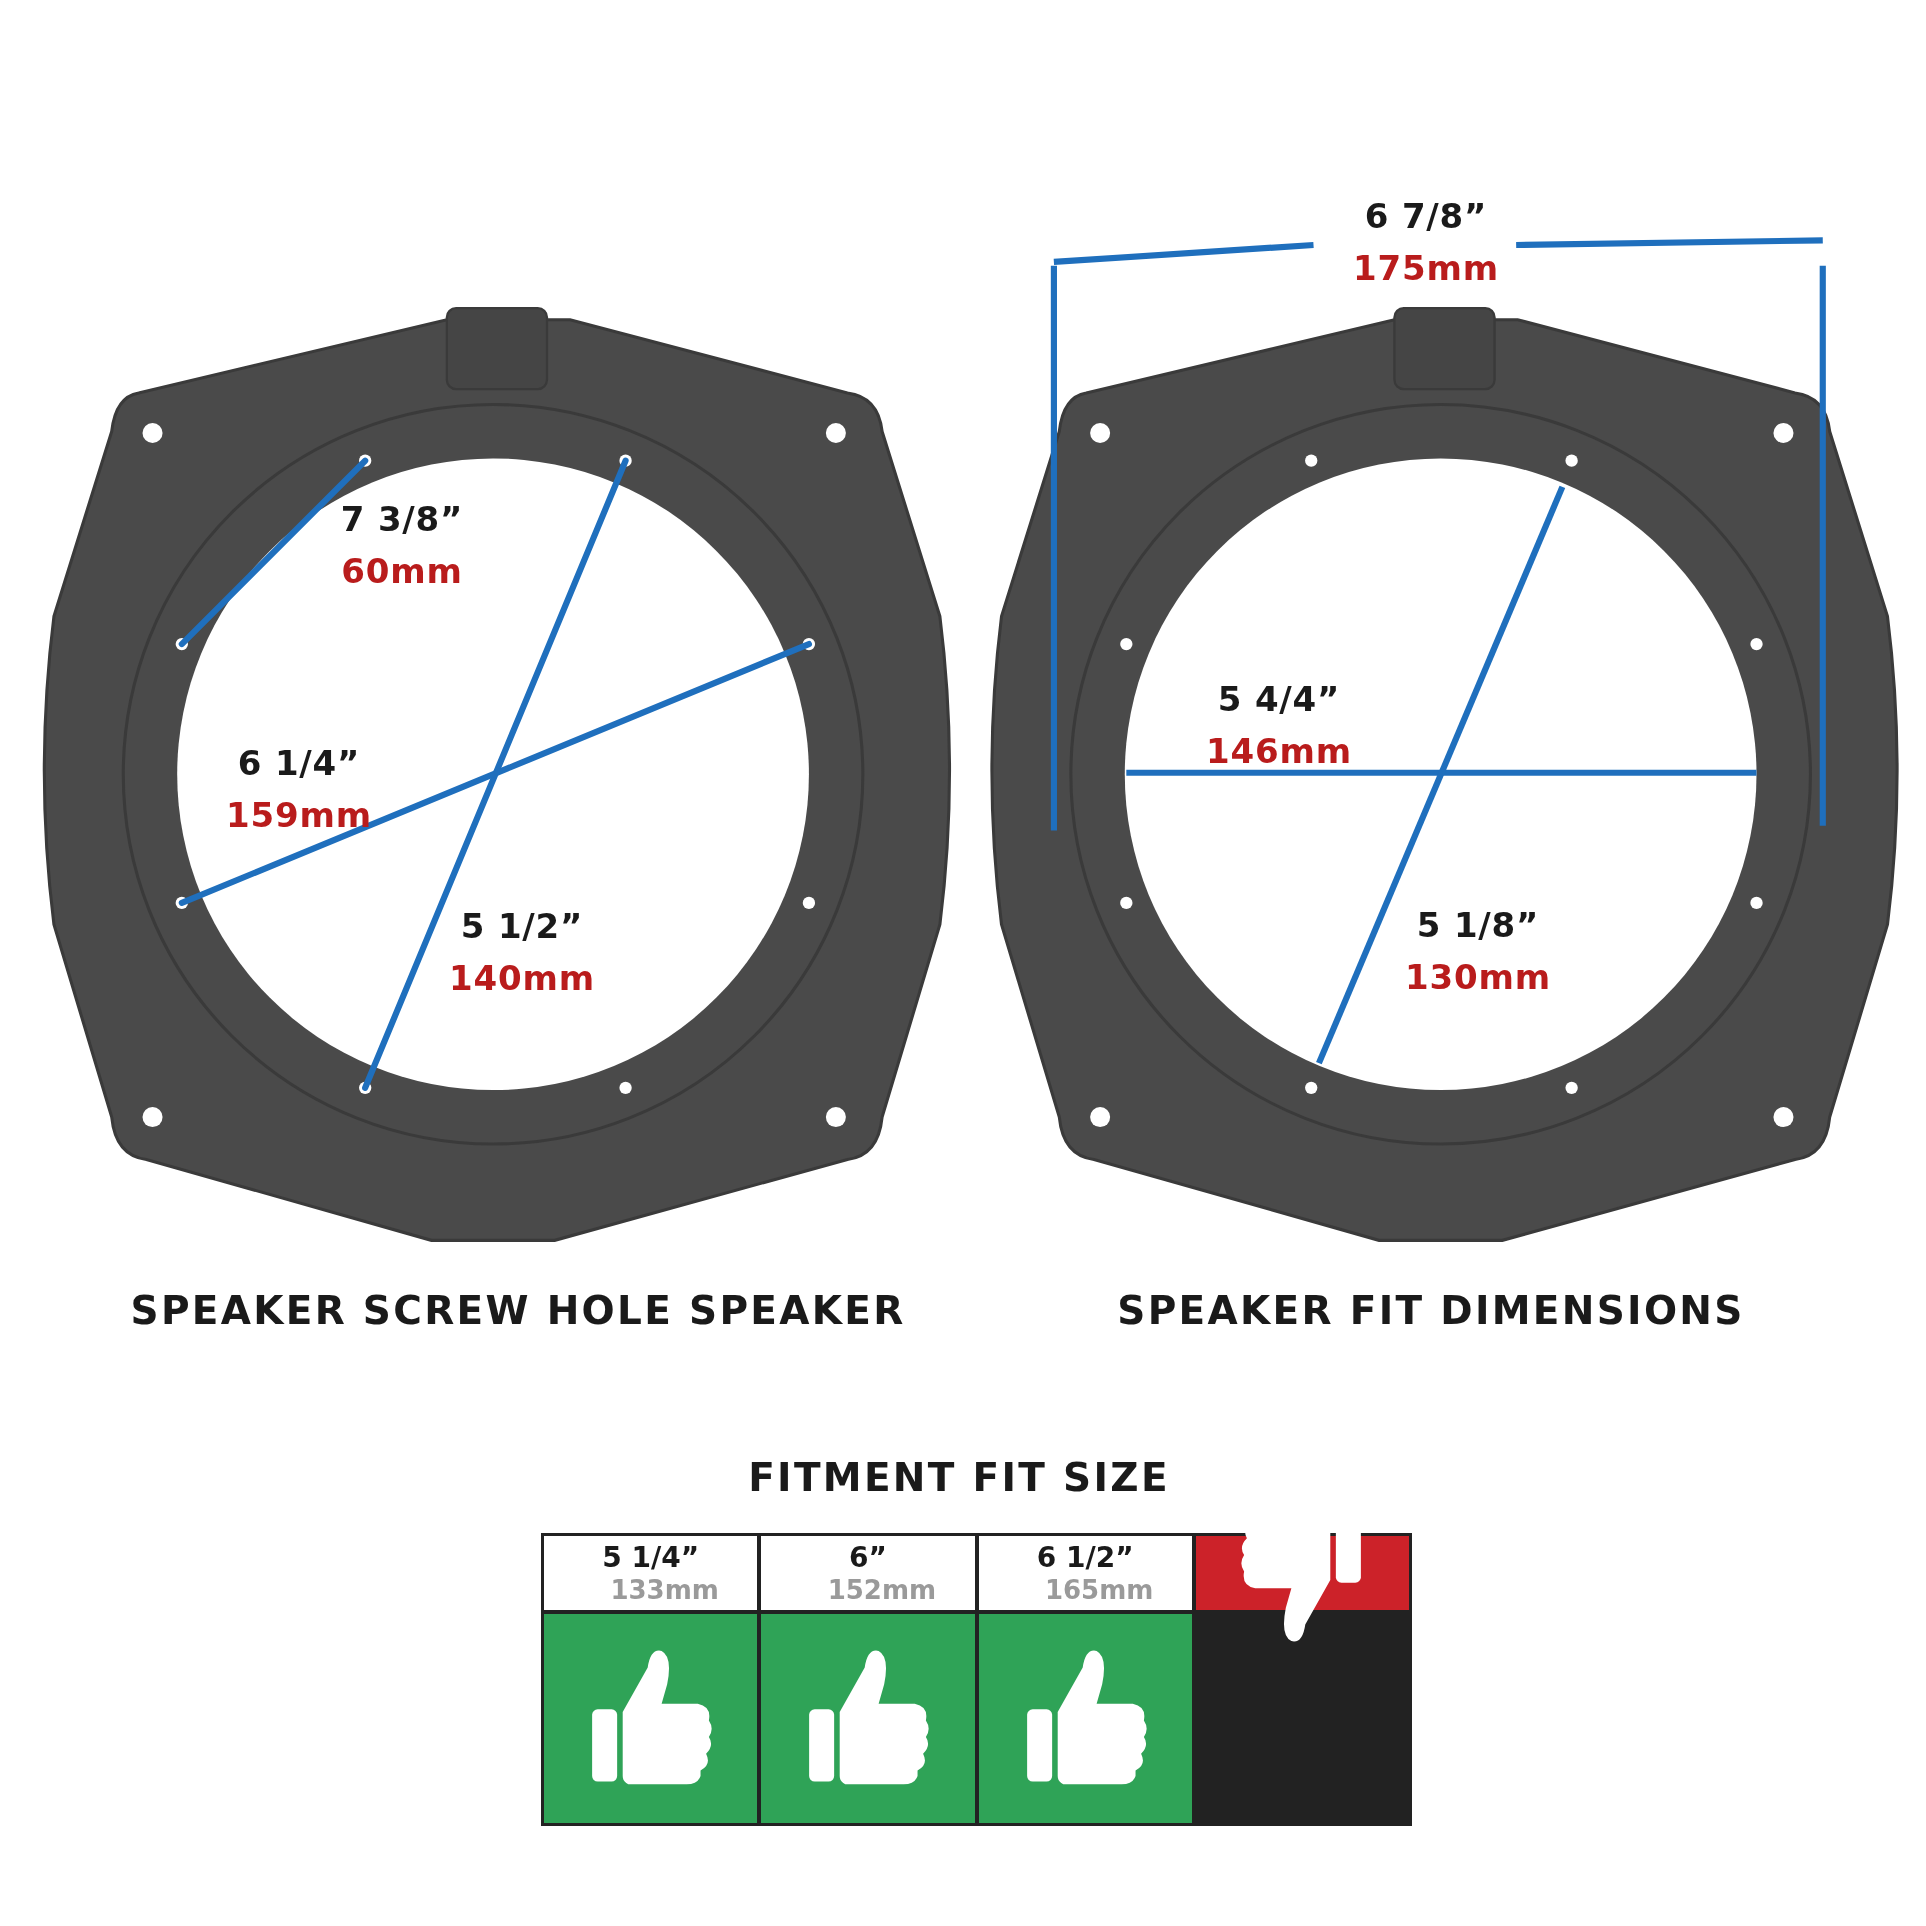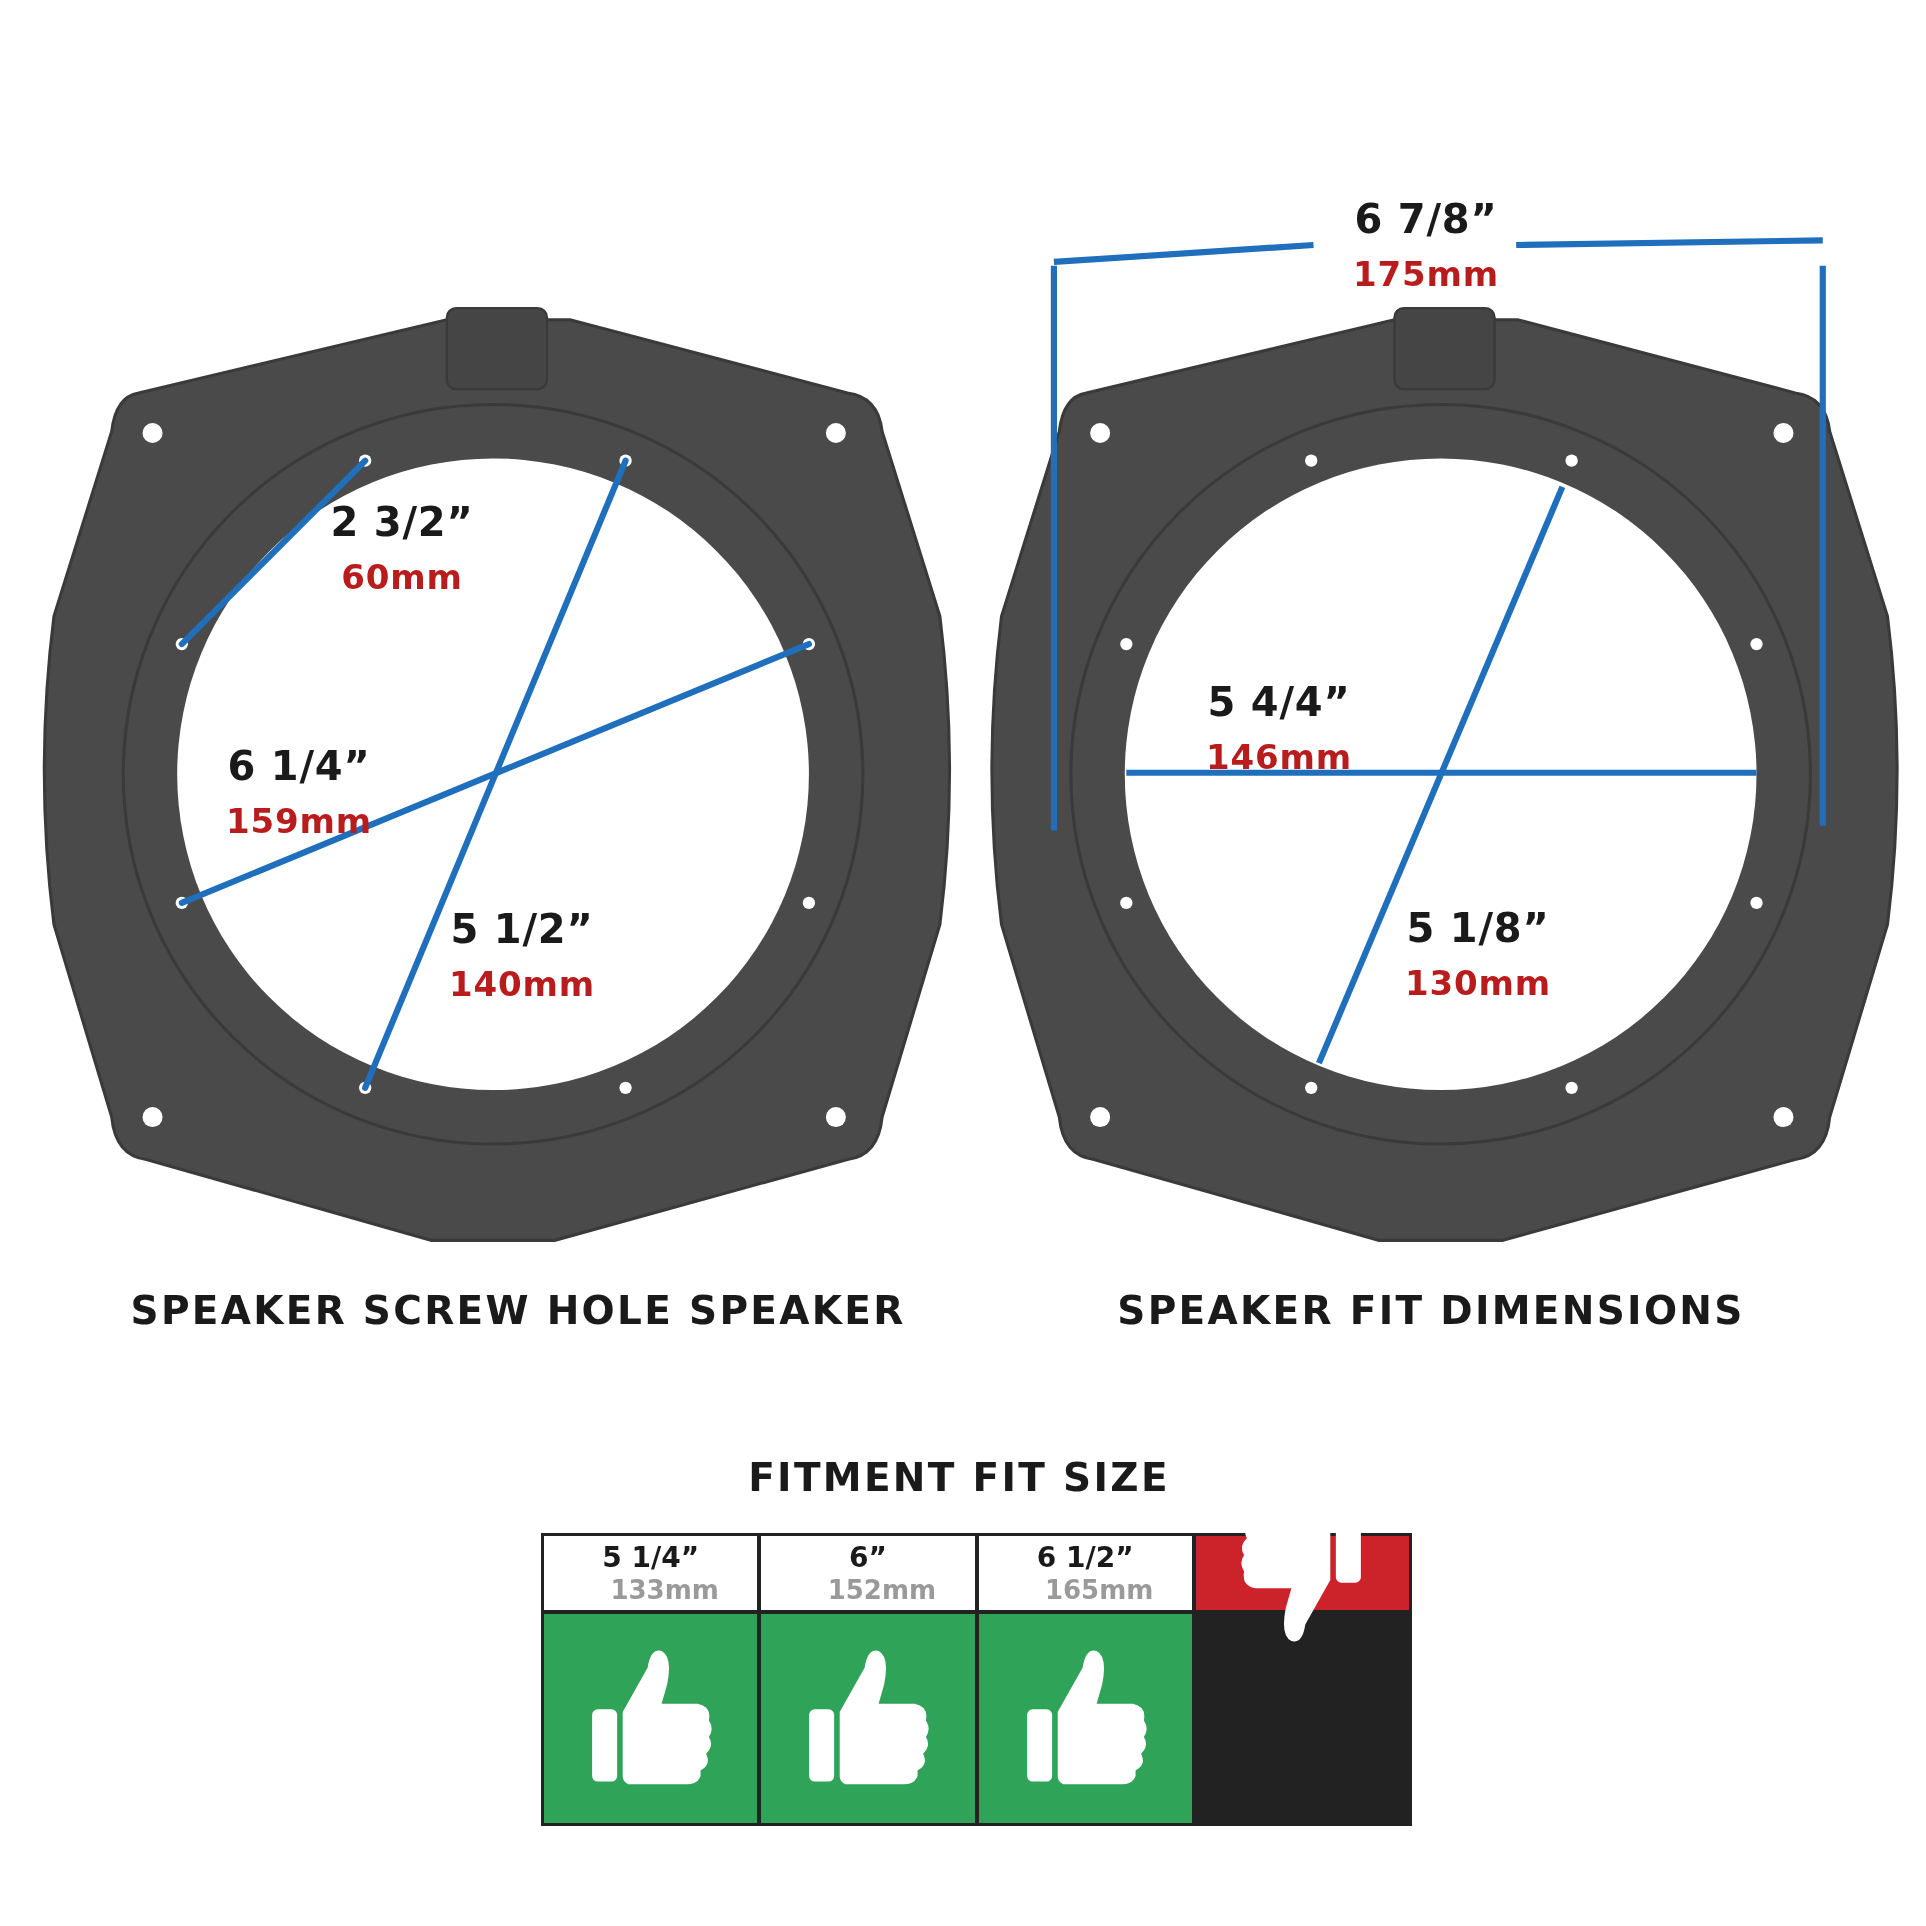--- a/index.html
+++ b/index.html
@@ -1,19 +1,19 @@
 <!DOCTYPE html>
 <html style="font-size:12.3px"><head>
 <meta charset="utf-8">
 <style>
   html,body{margin:0;padding:0;background:#fff;}
   body{width:1926px;height:1926px;position:relative;overflow:hidden;font-family:"DejaVu Sans","Liberation Sans",sans-serif;}
   svg.art{position:absolute;left:0;top:0;}
   .lbl{position:absolute;text-align:center;font-weight:bold;line-height:1;transform:translateX(-50%);white-space:nowrap;}
-  .lbl .in{display:block;color:#1a1a1a;font-size:40px;letter-spacing:0.8px;}
+  .lbl .in{display:block;color:#1a1a1a;font-size:34px;letter-spacing:0.8px;}
   .lbl .mm{display:block;color:#b91c1c;font-size:34px;letter-spacing:0.8px;margin-top:18px;}
   .caption{position:absolute;font-weight:bold;font-size:39px;color:#1a1a1a;letter-spacing:2.3px;transform:translateX(-50%);white-space:nowrap;}
   .fit-table{position:absolute;left:541px;top:1533px;width:871px;height:293px;border:3.1px solid #222;box-sizing:border-box;display:grid;grid-template-columns:repeat(4,1fr);grid-template-rows:74px 1fr;background:#222;gap:4px;}
   .th{background:#fff;text-align:center;font-weight:bold;display:flex;flex-direction:column;justify-content:center;}
   .th .in{font-size:28px;color:#1a1a1a;}
   .th .mm{font-size:26px;color:#9a9a9a;margin-top:1.5px;padding-left:28px;}
   .td{display:flex;align-items:center;justify-content:center;}
 </style>
 </head>
 <body>
@@ -80,21 +80,21 @@
     <line x1="1368" y1="340" x2="1705" y2="318"></line>
     <line x1="1968" y1="318" x2="2366" y2="312"></line>
     <line x1="1368" y1="345" x2="1368" y2="1078"></line>
     <line x1="2366" y1="345" x2="2366" y2="1072"></line>
     <line x1="1462" y1="1003" x2="2280" y2="1003"></line>
     <line x1="2028" y1="632" x2="1712" y2="1380"></line>
   </g>
 </svg>
 
 <div class="lbl" style="left:402px;top:502px">
-  <span class="in">2 3/2”</span>
+  <span class="in">7 3/8”</span>
   <span class="mm">60mm</span>
 </div>
 <div class="lbl" style="left:299px;top:746px">
   <span class="in">6 1/4”</span>
   <span class="mm">159mm</span>
 </div>
 <div class="lbl" style="left:522px;top:909px">
   <span class="in">5 1/2”</span>
   <span class="mm">140mm</span>
 </div>

